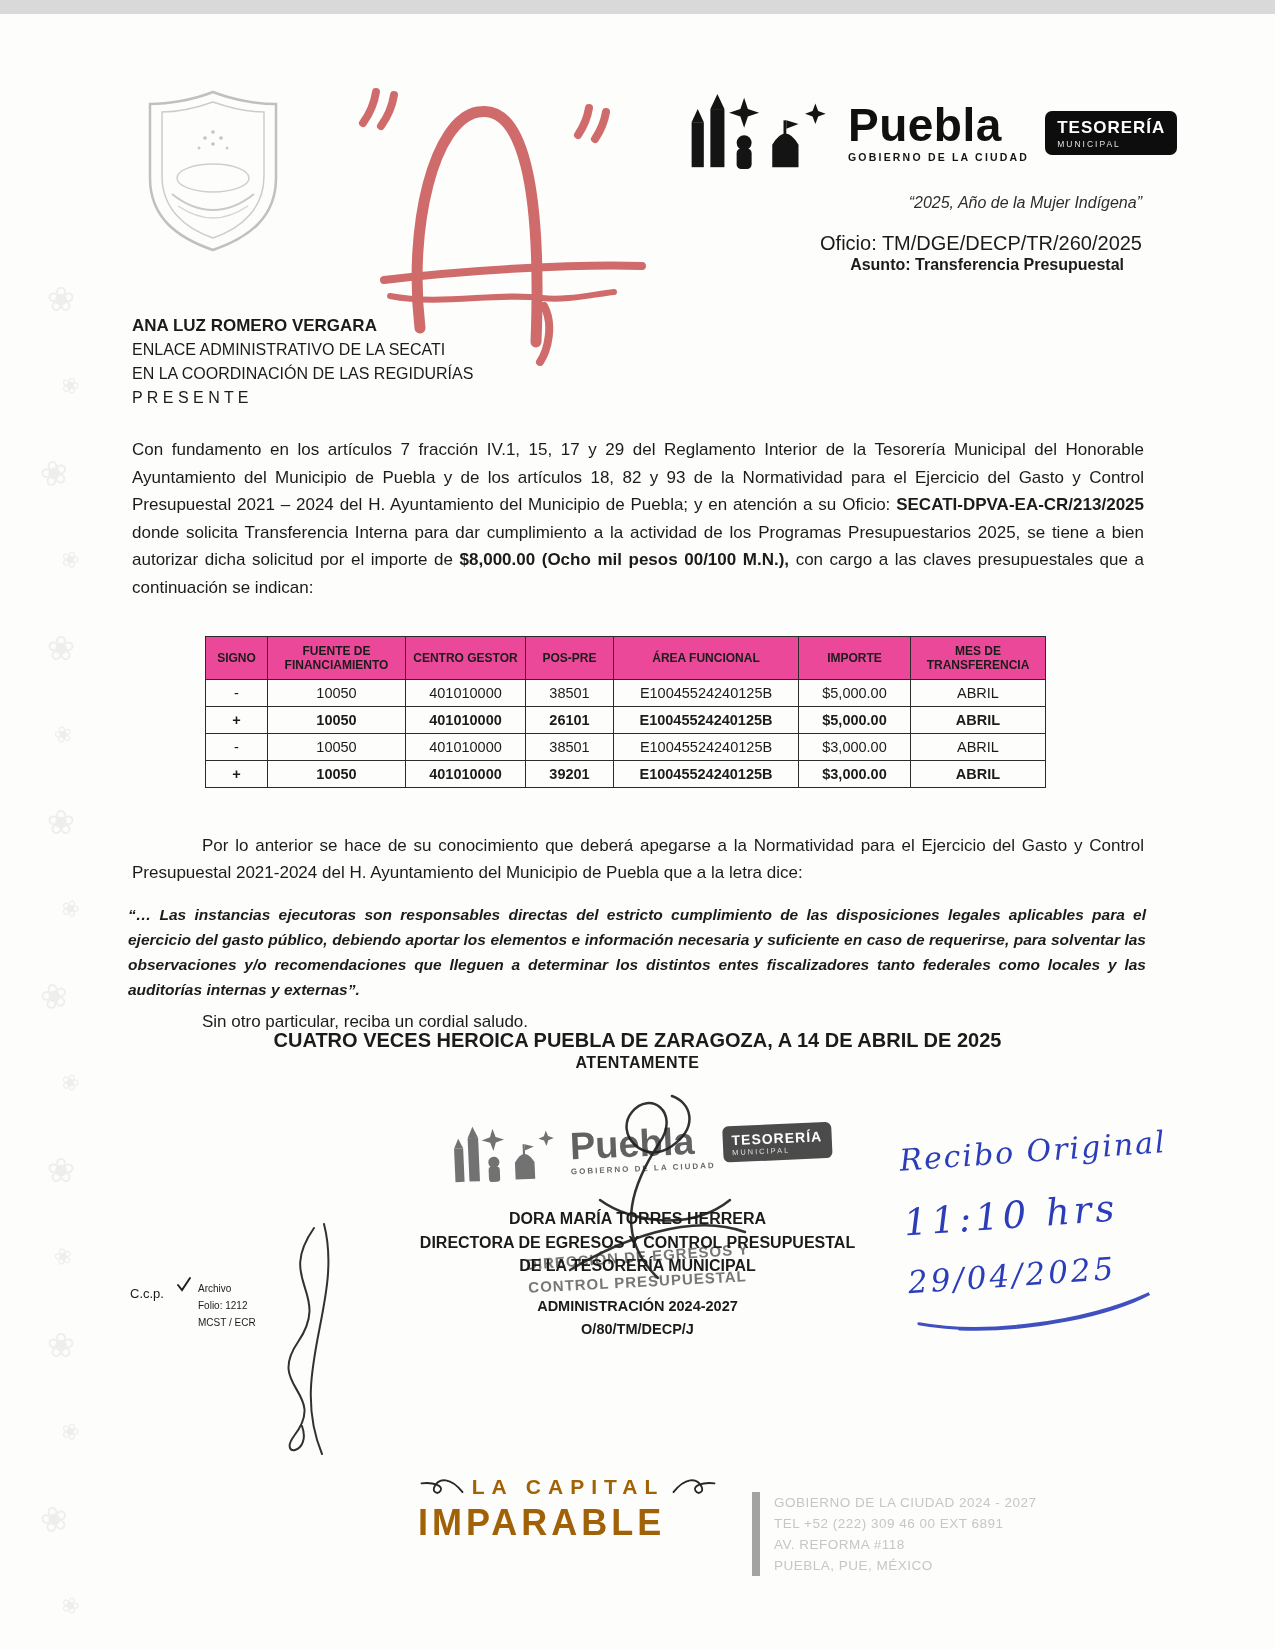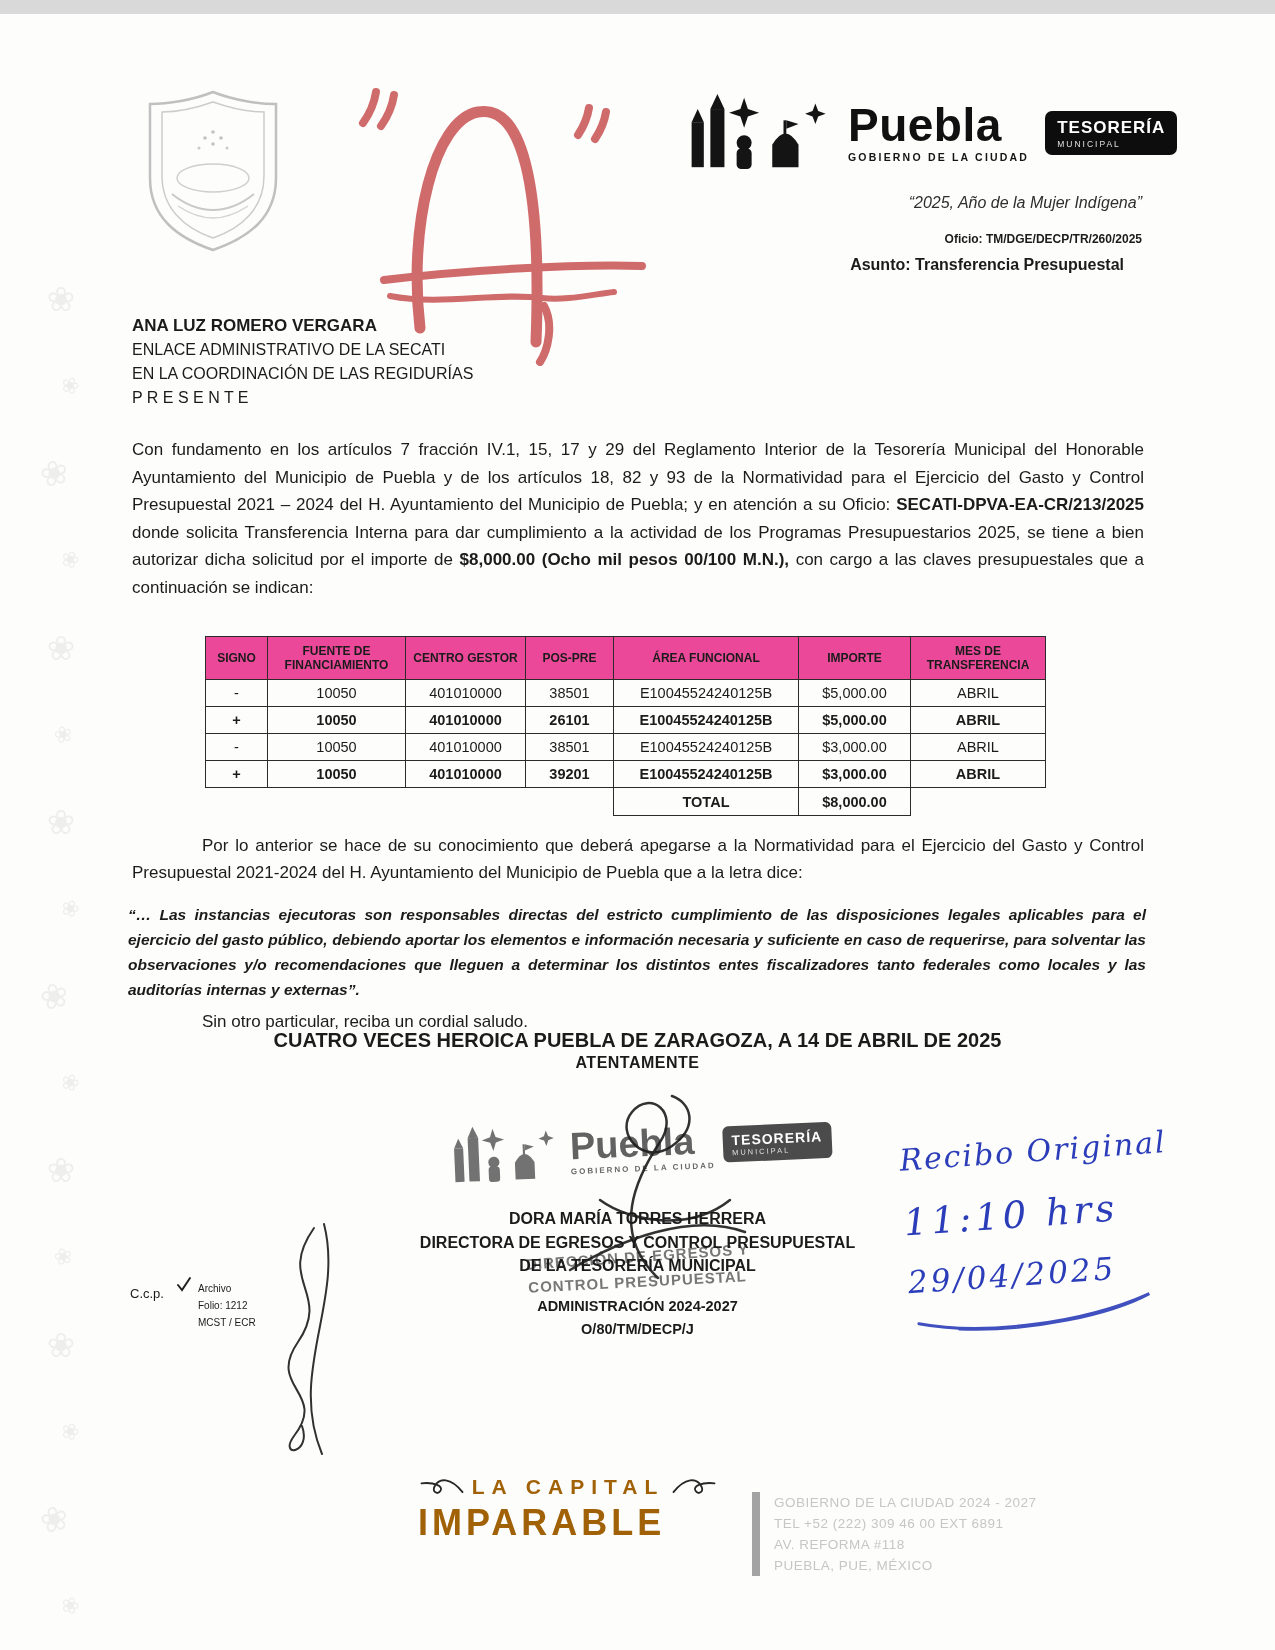--- a/index.html
+++ b/index.html
@@ -21,21 +21,21 @@
   
   .crest { left:138px; top:72px; opacity:.85; }
   .red-a { left:346px; top:52px; }
   .brand { left:686px; top:76px; display:flex; align-items:center; gap:12px; }
   .brand-name { font-size:46px; font-weight:bold; letter-spacing:.5px; color:#101010; line-height:46px; }
   .brand-tagline { font-size:10.5px; font-weight:bold; letter-spacing:2.2px; color:#141414; margin-top:3px; }
   .treasury-box { background:#0d0d0d; color:#fff; border-radius:7px; padding:7px 12px 6px; text-align:left; margin-left:4px; }
   .tb1 { font-size:17px; font-weight:bold; letter-spacing:1px; }
   .tb2 { font-size:8.5px; letter-spacing:2px; color:#e0e0e0; margin-top:1px; }
   .motto { right:133px; top:180px; font-style:italic; font-size:16px; color:#2e2e2e; text-align:right; }
-  .oficio { right:133px; top:218px; font-weight:bold; font-size:12px; text-align:center; }
+  .oficio { right:133px; top:218px; font-weight:normal; font-size:20px; text-align:center; }
   .asunto { right:151px; top:242px; font-weight:bold; font-size:16px; text-align:right; }
 
   
   .recipient { left:132px; top:300px; font-size:16px; line-height:24px; }
   .recipient .rname { font-weight:bold; font-size:17px; }
 
   
   .p1 { left:132px; top:422px; width:1012px; font-size:17px; line-height:27.5px; text-align:justify; }
   .bold { font-weight:bold; }
   .p2 { left:132px; top:818px; width:1012px; font-size:17px; line-height:27px; text-align:justify; text-indent:70px; }
@@ -228,26 +228,20 @@
       </tr>
       <tr class="rb">
         <td>+</td>
         <td>10050</td>
         <td>401010000</td>
         <td>39201</td>
         <td>E10045524240125B</td>
         <td>$3,000.00</td>
         <td>ABRIL</td>
       </tr>
-      <tr class="total-row">
-        <td class="noborder" colspan="4"></td>
-        <td>TOTAL</td>
-        <td>$8,000.00</td>
-        <td class="noborder"></td>
-      </tr>
     </tbody>
   </table>
 
   <p class="abs p2">Por lo anterior se hace de su conocimiento que deberá apegarse a la Normatividad para el Ejercicio del Gasto y Control Presupuestal 2021-2024 del H. Ayuntamiento del Municipio de Puebla que a la letra dice:</p>
   <p class="abs quote-para">“… Las instancias ejecutoras son responsables directas del estricto cumplimiento de las disposiciones legales aplicables para el ejercicio del gasto público, debiendo aportar los elementos e información necesaria y suficiente en caso de requerirse, para solventar las observaciones y/o recomendaciones que lleguen a determinar los distintos entes fiscalizadores tanto federales como locales y las auditorías internas y externas”.</p>
   <p class="abs closing">Sin otro particular, reciba un cordial saludo.</p>
 
   <div class="abs center-line atentamente">ATENTAMENTE</div>
   <div class="abs center-line citydate">CUATRO VECES HEROICA PUEBLA DE ZARAGOZA, A 14 DE ABRIL DE 2025</div>
 

